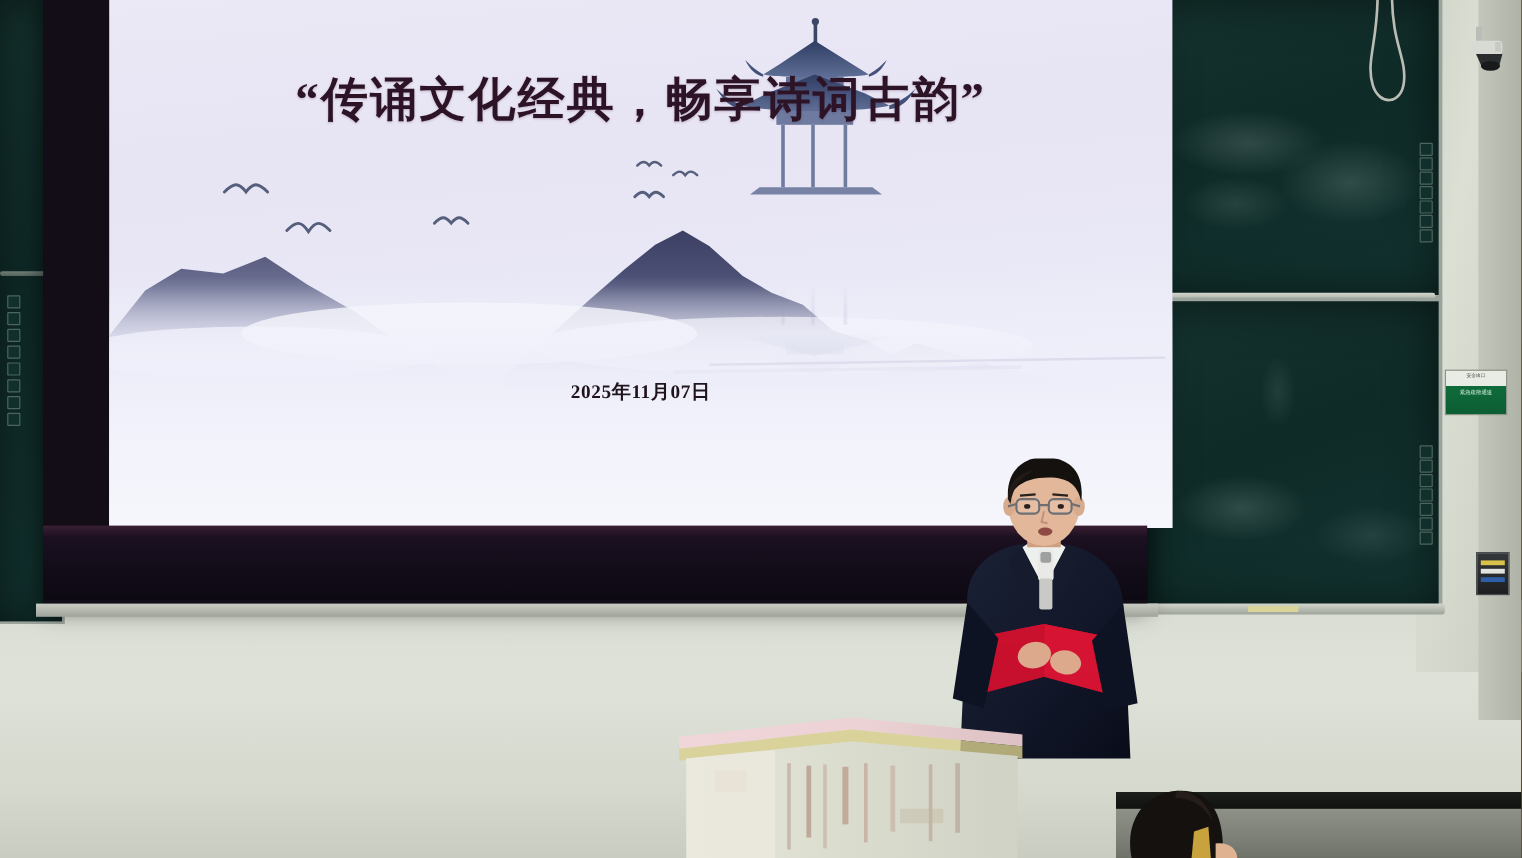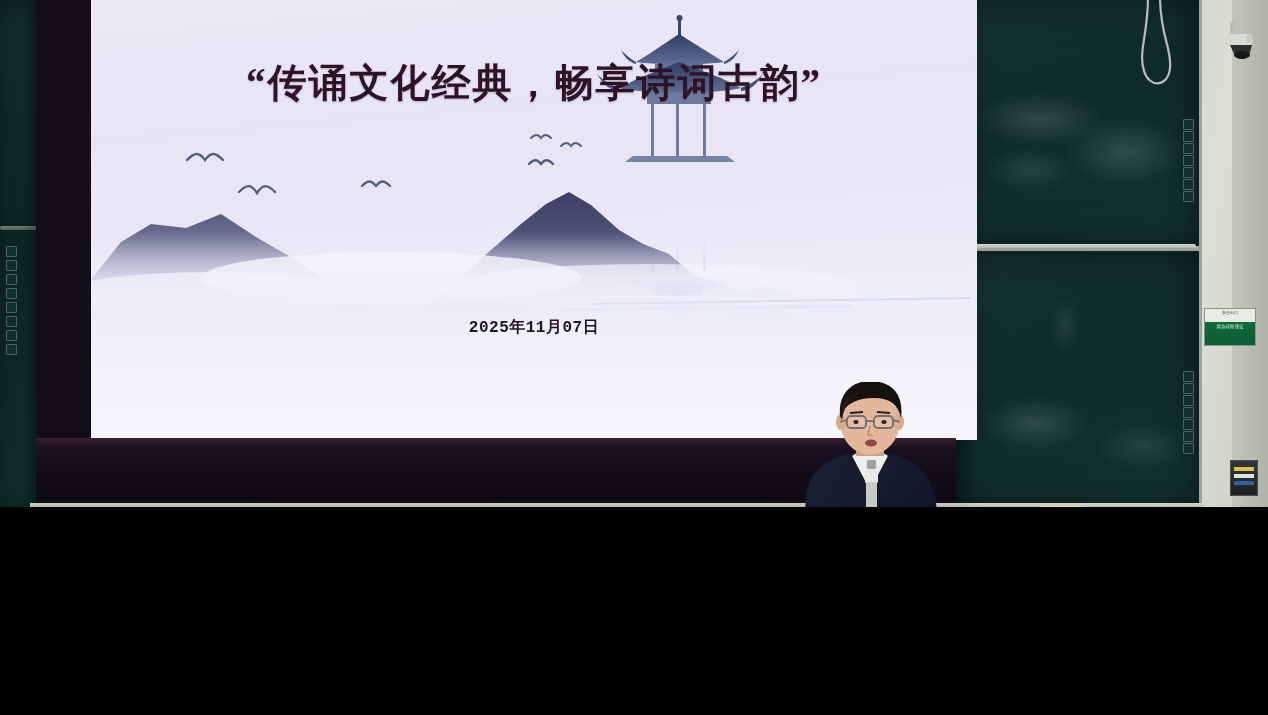--- a/index.html
+++ b/index.html
@@ -1,20 +1,20 @@
 <!DOCTYPE html>
 <html lang="zh"><head>
 <meta charset="utf-8">
 <title>Classroom Presentation</title>
 <style>
   html,body{margin:0;padding:0;background:#000;}
   body{font-family:"Liberation Sans","DejaVu Sans",sans-serif;}
 
   #stage{
-    position:relative;width:1268px;height:507px;overflow:hidden;
+    position:relative;width:1268px;height:715px;overflow:hidden;
     background:#a16207;
   }
 
   
   .wall-upper{
     position:absolute;left:0;top:0;width:1268px;height:520px;
     background:linear-gradient(180deg,#24332f 0%,#1b2725 60%,#182220 100%);
   }
   .wall-lower{
     position:absolute;left:0;top:500px;width:1268px;height:215px;
@@ -89,21 +89,21 @@
   .slide-title-1,.slide-title-2{
     font-family:"Liberation Serif","DejaVu Serif",serif;
     font-weight:bold;color:#2c1426;letter-spacing:2px;
     text-shadow:0 1px 2px rgba(90,40,80,.28);
     white-space:nowrap;
   }
   .slide-title-1{position:absolute;left:0;right:0;top:64px;font-size:39px;}
   .slide-title-2{position:absolute;left:0;right:0;top:116px;font-size:41px;}
   .slide-date{
     position:absolute;left:0;right:0;top:325px;
-    font-family:Liberation Mono, monospace;
+    font-family:Liberation Serif, serif;
     font-weight:bold;font-size:16px;color:#20141c;letter-spacing:.5px;
   }
 
   
   .presenter{position:absolute;left:770px;top:382px;width:200px;height:260px;}
 
   
   .podium{position:absolute;left:560px;top:592px;width:300px;height:123px;}
 
   

